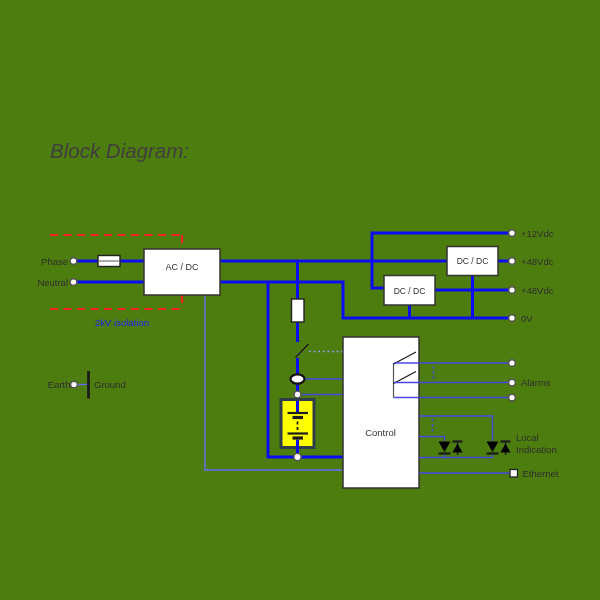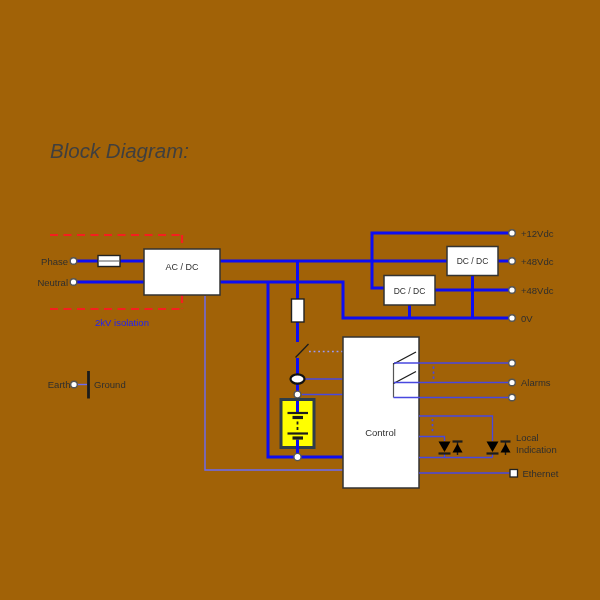--- a/index.html
+++ b/index.html
@@ -1,16 +1,16 @@
 <!DOCTYPE html>
 <html style="--power-wire: #0d0df2; --sense-wire: #6b6bf8; --signal-wire: #4848e0; --control-dotted: #9a9af8; --isolation-boundary: #f51f1f; --isolation-text: #2222f0; --battery-fill: #ffff00; --battery-border: #2e3d49; --box-border: #333333; --label-text: #2e2e2e; --title-text: #3f3f3f;"><head>
 <meta charset="utf-8">
 <style>
   html,body{margin:0;padding:0;background:#ffffff;}
-  #stage{position:relative;width:600px;height:600px;background:#a16207;font-family:"Liberation Sans",sans-serif;overflow:hidden;}
+  #stage{position:relative;width:600px;height:600px;background:#4d7c0f;font-family:"Liberation Sans",sans-serif;overflow:hidden;}
   svg{position:absolute;inset:0;}
   
   .wire  {stroke:var(--power-wire);stroke-width:3;fill:none;}
   .twire {stroke:var(--sense-wire);stroke-width:1.4;fill:none;}
   .sig   {stroke:var(--signal-wire);stroke-width:1.3;fill:none;}
   .dotted{stroke:var(--control-dotted);stroke-width:1.4;fill:none;stroke-dasharray:1.8 2.8;}
   .sigdot{stroke:var(--signal-wire);stroke-width:1.7;fill:none;stroke-dasharray:2.2 2.8;}
   .red   {stroke:var(--isolation-boundary);stroke-width:2.2;fill:none;stroke-dasharray:8 5.5;}
   .blk   {stroke:#1c1c1c;fill:none;}
   .gray  {stroke:#555;fill:none;}

